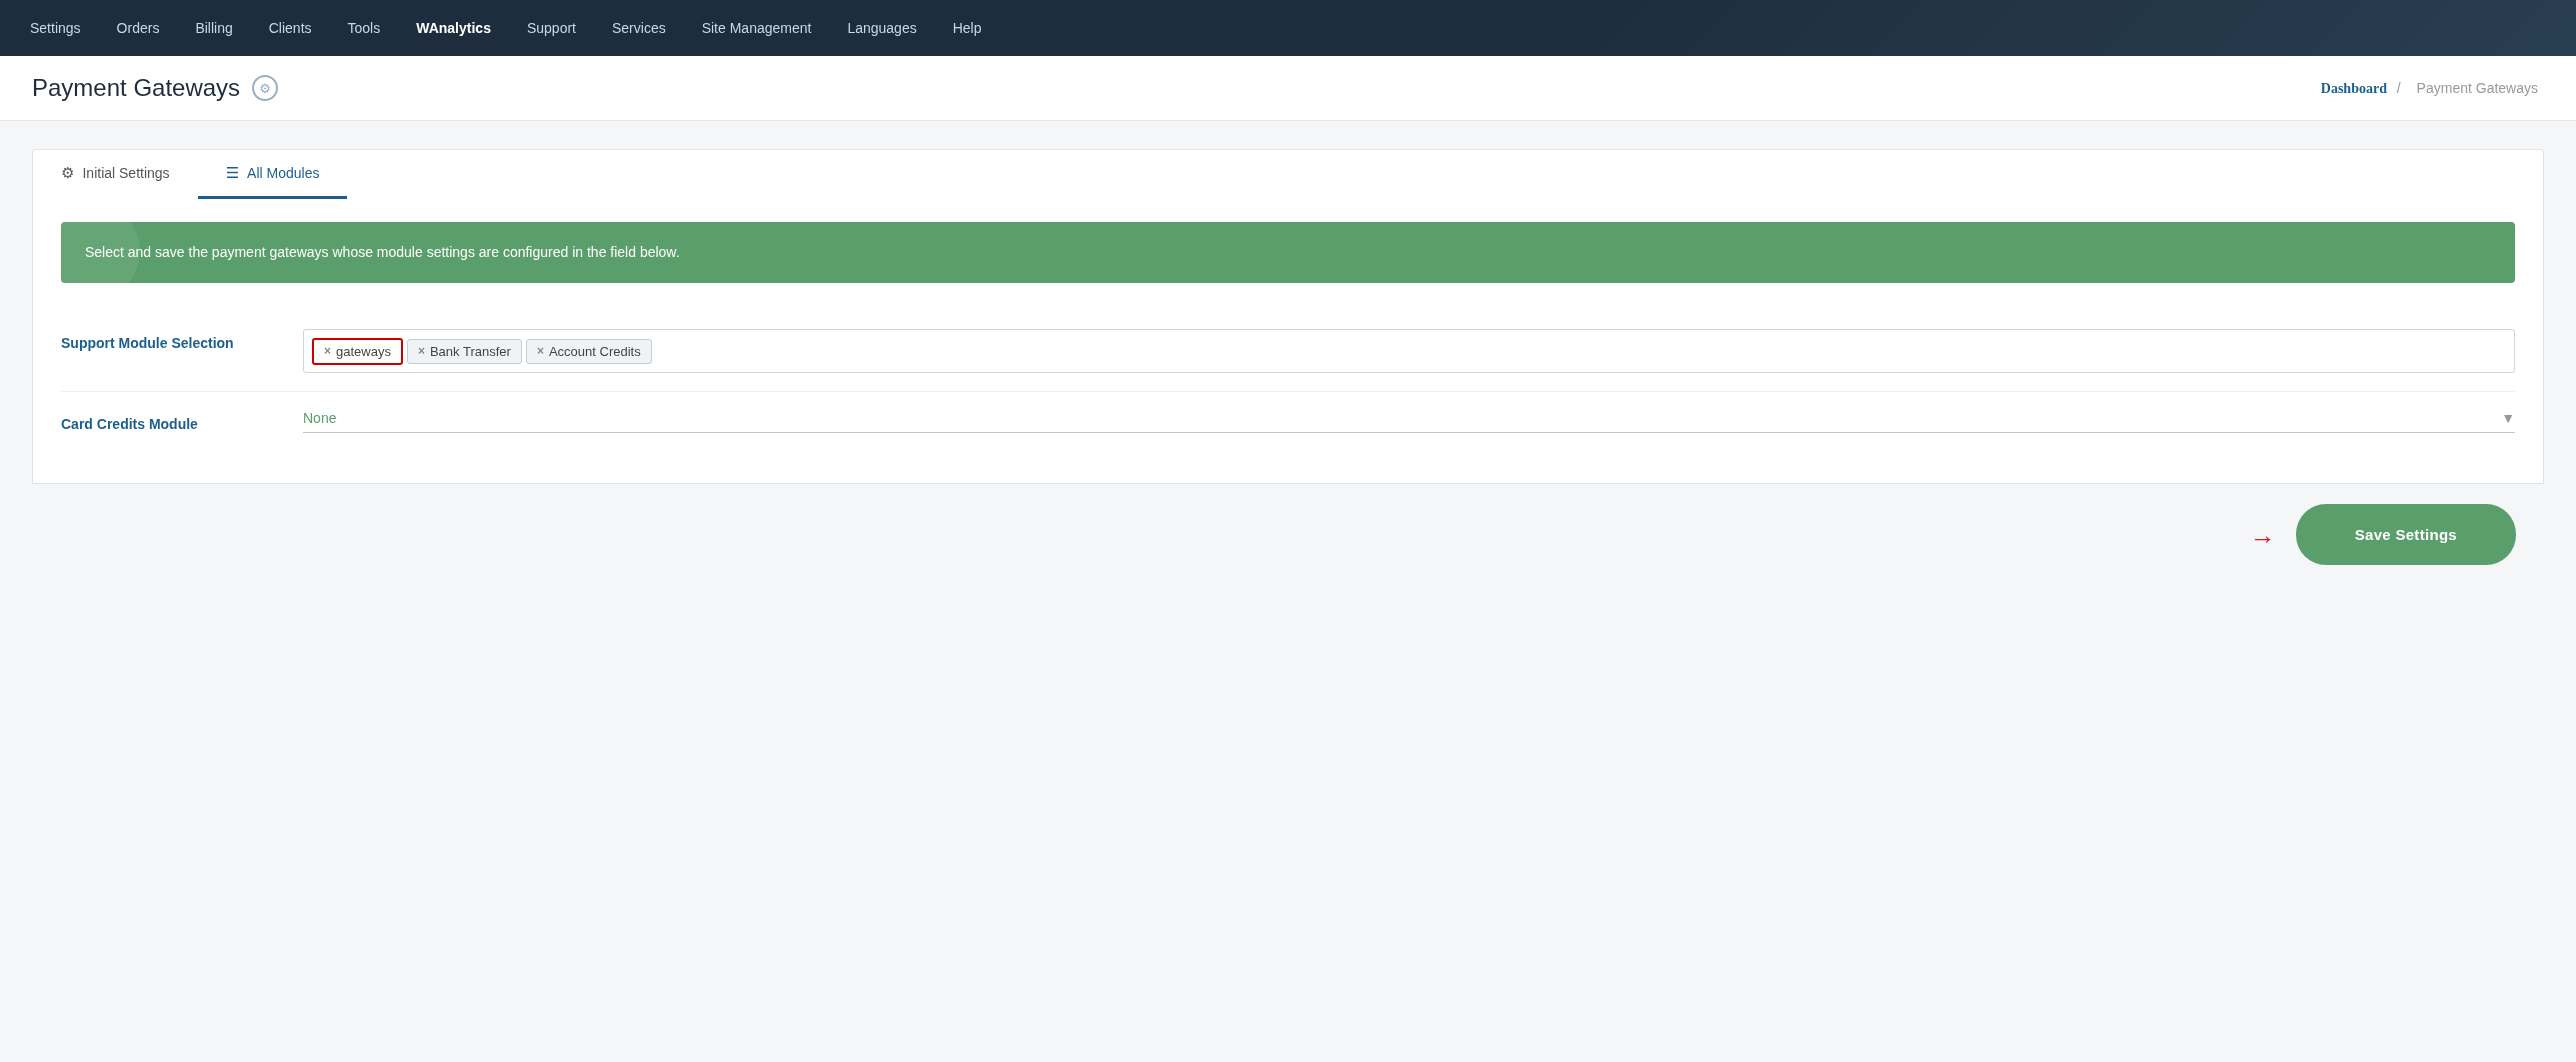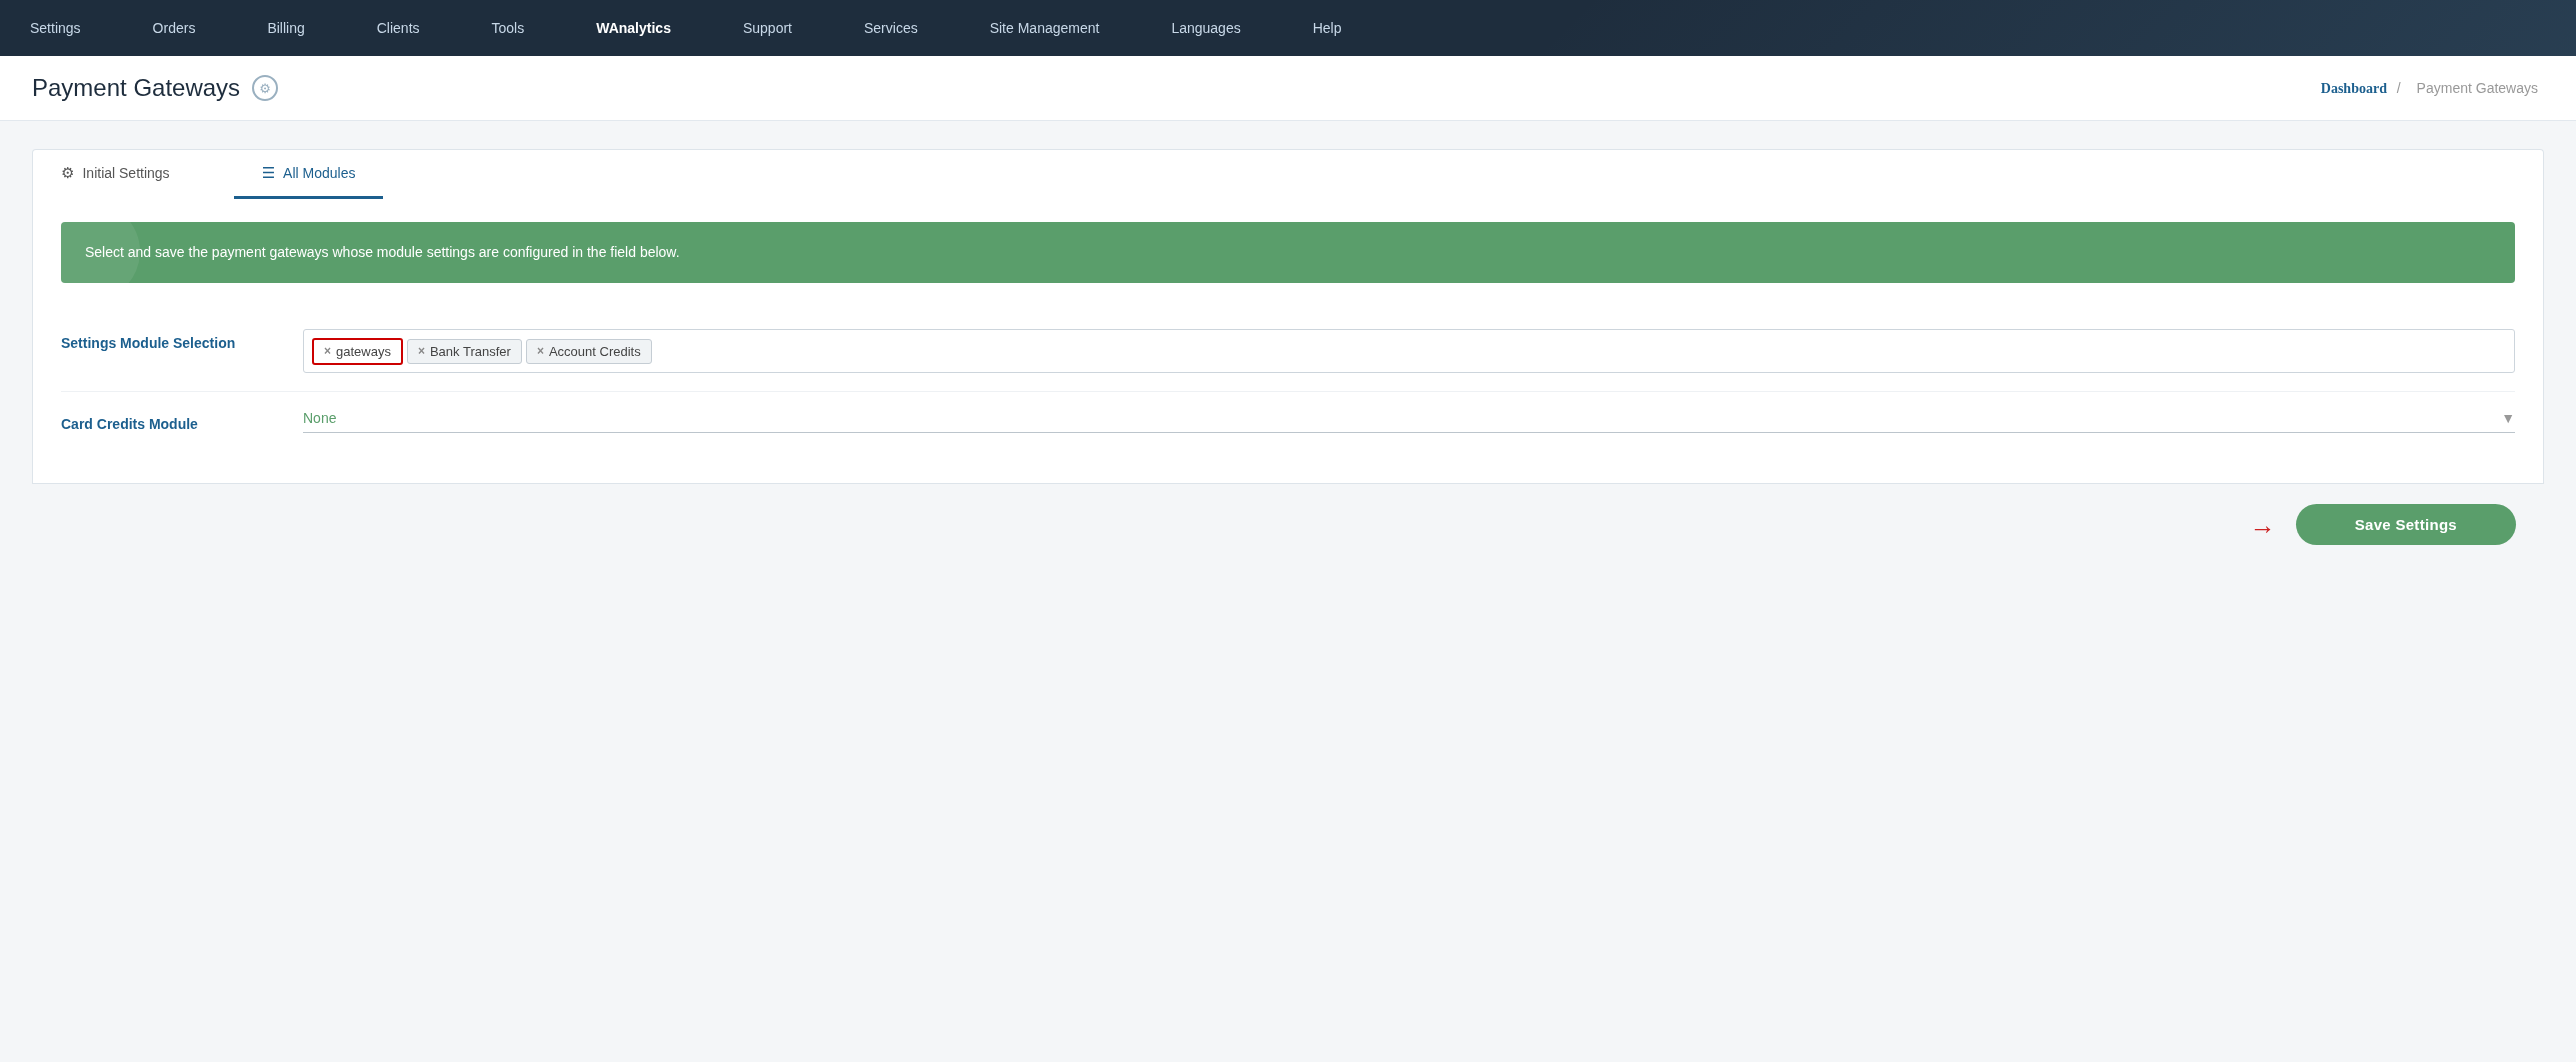--- a/index.html
+++ b/index.html
@@ -1,15 +1,15 @@
 <!DOCTYPE html>
 <html><head>
   <meta charset="utf-8">
   <style>
-    * { box-sizing: border-box; margin: 0; padding: 0; gap: 36px; }
+    * { box-sizing: border-box; margin: 0; padding: 0; }
     body { font-family: 'Segoe UI', Arial, sans-serif; background: #f4f6f8; min-width: 1189px; }
 
     
     .top-nav {
       background: #1e2d3d;
       display: flex;
       align-items: center;
       height: 56px;
       padding: 0 12px;
       position: relative;
@@ -227,21 +227,21 @@
     .arrow-indicator {
       color: #cc2222;
       font-size: 26px;
       line-height: 1;
     }
     .save-btn {
       background: #5a9e6b;
       color: #fff;
       border: none;
       border-radius: 30px;
-      padding: 12px 59px;
+      padding: 22px 59px;
       font-size: 15px;
       font-weight: 600;
       cursor: pointer;
       letter-spacing: 0.3px;
     }
   </style>
 </head>
 <body>
 
 <nav class="top-nav">
@@ -285,21 +285,21 @@
     </div>
   </div>
 
   <div class="form-section">
 
     <div class="info-banner">
       <span>Select and save the payment gateways whose module settings are configured in the field below.</span>
     </div>
 
     <div class="form-row">
-      <div class="form-label">Settings Module Selection</div>
+      <div class="form-label">Support Module Selection</div>
       <div class="form-control-area">
         <div class="module-tags-wrapper">
           <div class="module-tag highlighted">
             <span class="remove-x">×</span>
             <span>gateways</span>
           </div>
           <div class="module-tag">
             <span class="remove-x">×</span>
             <span>Bank Transfer</span>
           </div>

